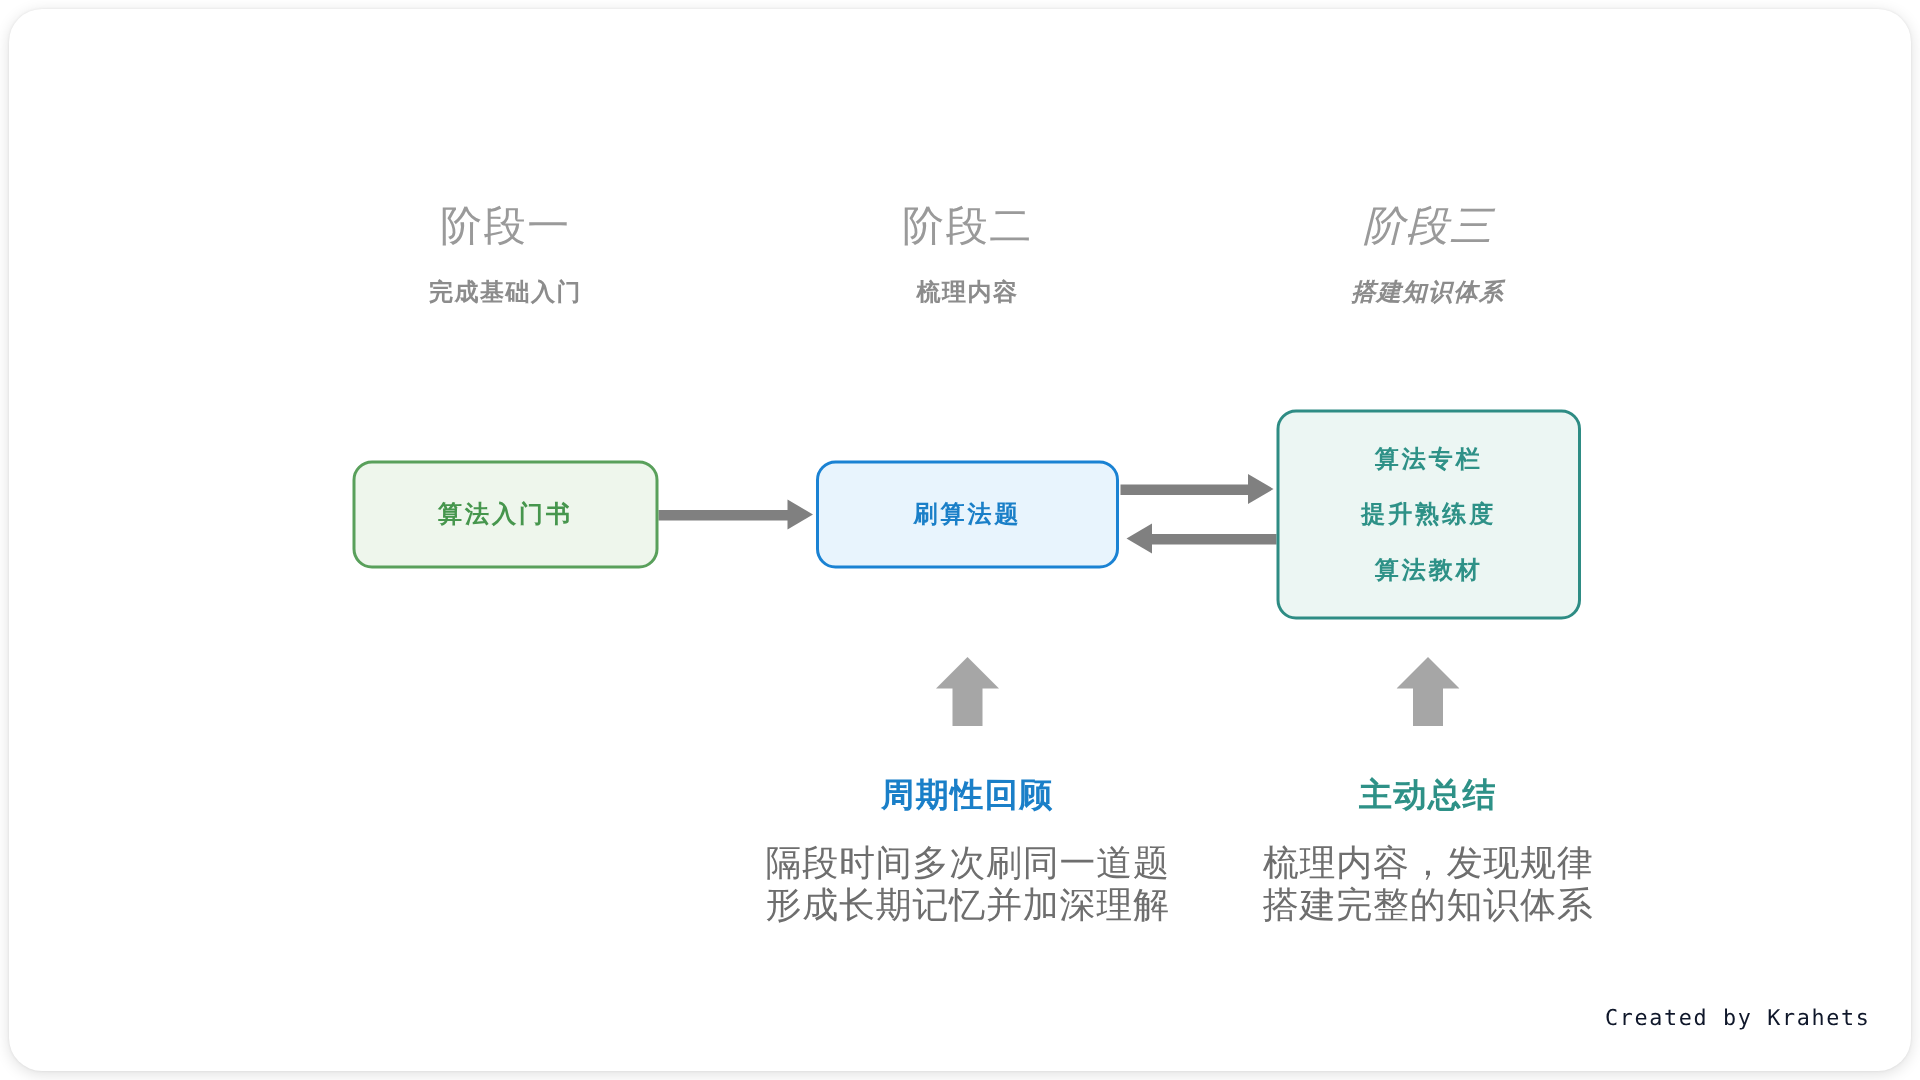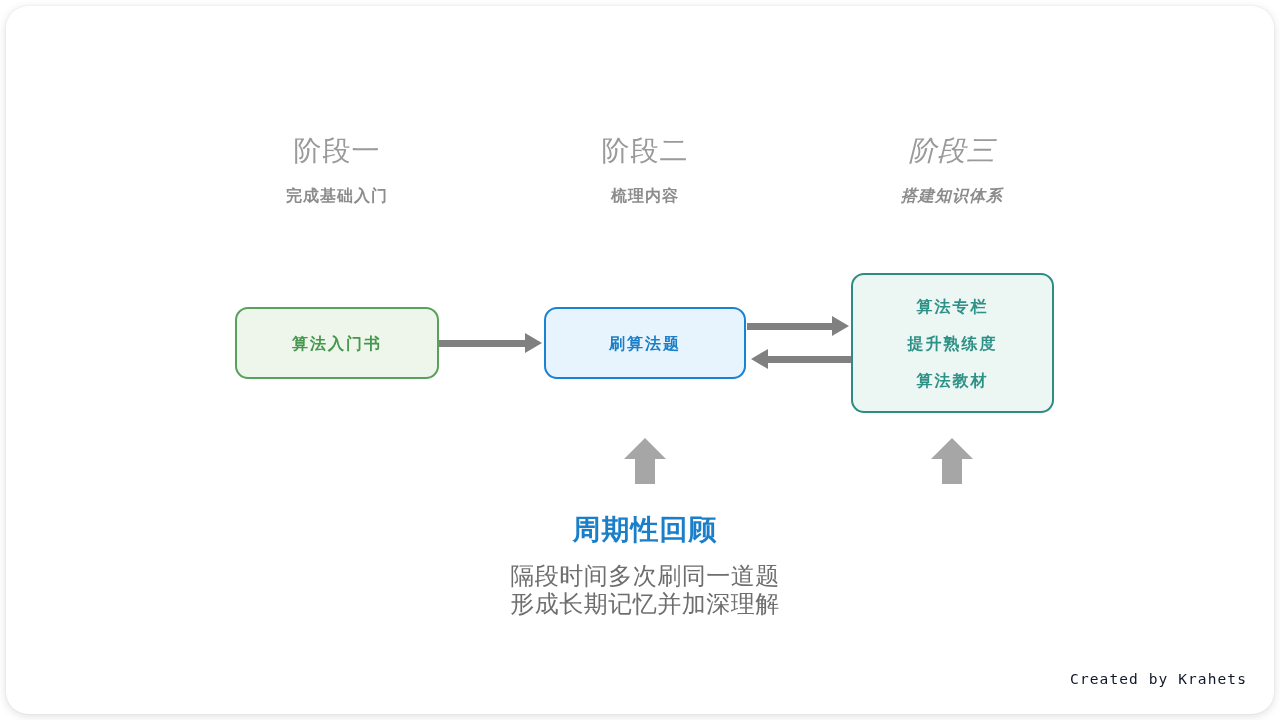--- a/index.html
+++ b/index.html
@@ -126,21 +126,21 @@
   #up-arrow-review  { left: 618px; top: 432px; }
   #up-arrow-summary { left: 925px; top: 432px; }
 
   
   .note {
     position: absolute;
     width: 340px;
     text-align: center;
   }
   .note-title {
-    font-size: 28px;
+    font-size: 22px;
     font-weight: bold;
     letter-spacing: 1px;
     line-height: 30px;
     white-space: nowrap;
   }
   .note-body {
     margin-top: 17px;
     font-size: 24px;
     color: #6e6e6e;
     line-height: 28px;
@@ -213,16 +213,23 @@
   </svg>
 
   <div class="note" id="note-review">
     <div class="note-title">周期性回顾</div>
     <div class="note-body">
       <div>隔段时间多次刷同一道题</div>
       <div>形成长期记忆并加深理解</div>
     </div>
   </div>
 
+  <div class="note" id="note-summary">
+    <div class="note-title">主动总结</div>
+    <div class="note-body">
+      <div>梳理内容，发现规律</div>
+      <div>搭建完整的知识体系</div>
+    </div>
+  </div>
 
   <div id="watermark">Created by Krahets</div>
 
 </div>
 
 </body></html>

